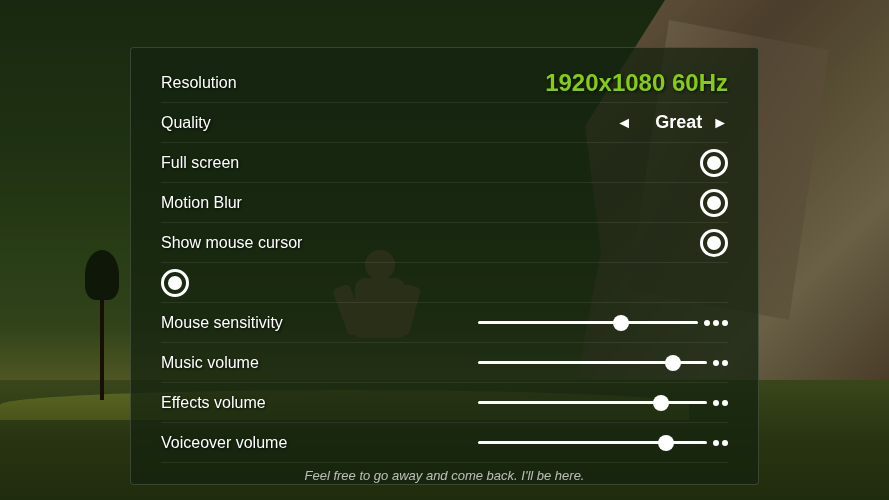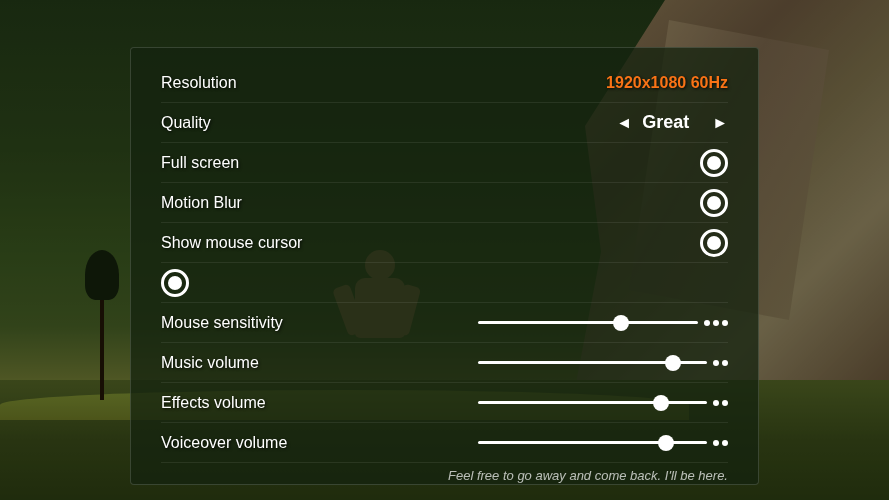--- a/index.html
+++ b/index.html
@@ -172,22 +172,22 @@
 
     .setting-value {
       flex: 0 0 auto;
       display: flex;
       align-items: center;
       gap: 8px;
     }
 
     
     .resolution-text {
-      color: #f97316;
-      font-size: 16px;
+      color: #84cc16;
+      font-size: 24px;
       font-weight: bold;
       text-shadow: 1px 1px 3px rgba(0,0,0,0.8);
     }
 
     
     .quality-selector {
       display: flex;
       align-items: center;
       gap: 10px;
       color: #ffffff;
@@ -197,21 +197,21 @@
     .quality-arrow {
       cursor: pointer;
       font-size: 16px;
       color: #ffffff;
     }
     .quality-label {
       color: #ffffff;
       font-size: 18px;
       font-weight: bold;
       min-width: 60px;
-      text-align: left;
+      text-align: right;
     }
 
     
     .radio-btn {
       width: 28px;
       height: 28px;
       border-radius: 50%;
       border: 3px solid #ffffff;
       display: flex;
       align-items: center;
@@ -258,21 +258,21 @@
       width: 6px;
       height: 6px;
       border-radius: 50%;
       background: #ffffff;
     }
 
     
     .bottom-text {
       color: rgba(255,255,255,0.7);
       font-size: 13px;
-      text-align: right;
+      text-align: center;
       font-style: italic;
       padding: 5px 0;
     }
 
     
     .bottom-buttons {
       display: flex;
       justify-content: space-between;
       align-items: center;
       padding-top: 5px;

